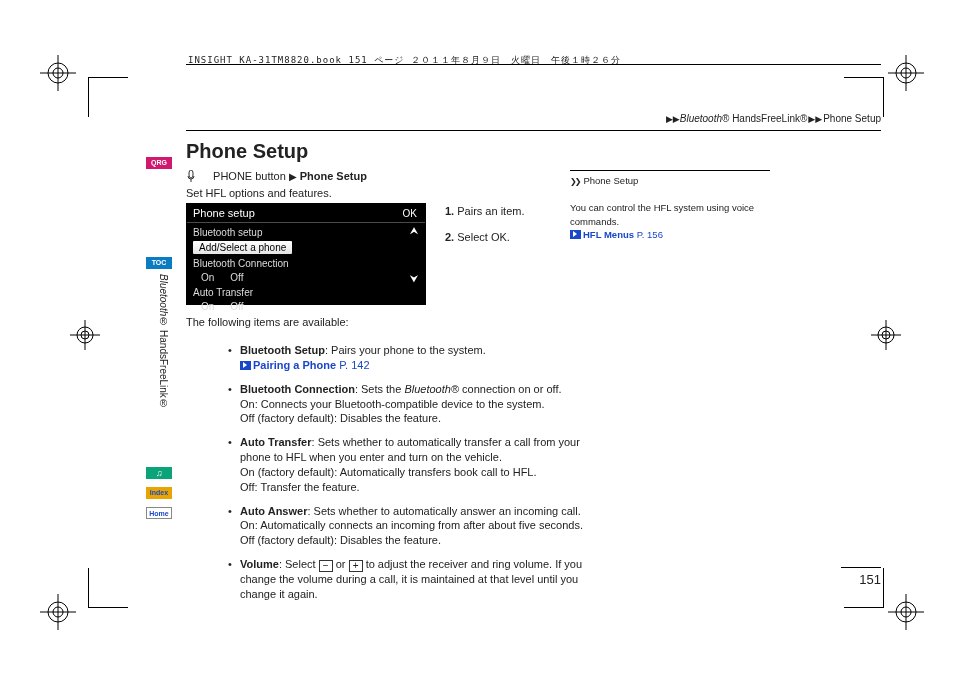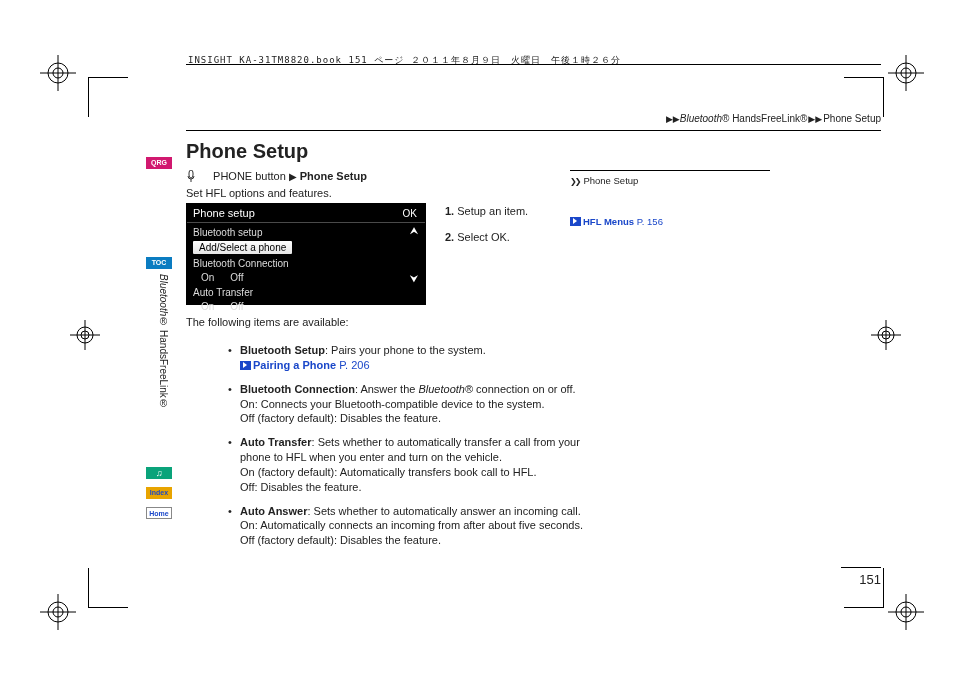--- a/index.html
+++ b/index.html
@@ -170,52 +170,55 @@
     <div class="ss-row">Bluetooth setup</div>
     <div><span class="ss-sel">Add/Select a phone</span></div>
     <div class="ss-row" style="margin-top:3px;">Bluetooth Connection</div>
     <div class="ss-opts"><span>On</span><span>Off</span></div>
     <div class="ss-row" style="margin-top:3px;">Auto Transfer</div>
     <div class="ss-opts"><span>On</span><span>Off</span></div>
   </div>
 </div>
 
 <div class="steps">
-  <div><b>1.</b><span> Setup an item.</span></div>
+  <div><b>1.</b><span> Pairs an item.</span></div>
   <div style="margin-top:8px;"><b>2.</b><span> Select </span><span class="sf">OK</span><span>.</span></div>
 </div>
 
 <div class="available">The following items are available:</div>
 
 <ul class="bullets">
   <li>
     <b>Bluetooth Setup</b><span>: Pairs your phone to the system.</span><br>
-    <span class="link-icon"></span><span class="link"><span>Pairing a Phone</span></span><span style="color:#1a47c9;"> P. 206</span>
-  </li>
-  <li>
-    <b>Bluetooth Connection</b><span>: Answer the </span><i>Bluetooth</i><span>® connection on or off.</span><br>
+    <span class="link-icon"></span><span class="link"><span>Pairing a Phone</span></span><span style="color:#1a47c9;"> P. 142</span>
+  </li>
+  <li>
+    <b>Bluetooth Connection</b><span>: Sets the </span><i>Bluetooth</i><span>® connection on or off.</span><br>
     <span class="sf">On</span><span>: Connects your Bluetooth-compatible device to the system.</span><br>
     <span class="sf">Off</span><span> (factory default): Disables the feature.</span>
   </li>
   <li>
     <b>Auto Transfer</b><span>: Sets whether to automatically transfer a call from your phone to HFL when you enter and turn on the vehicle.</span><br>
     <span class="sf">On</span><span> (factory default): Automatically transfers book call to HFL.</span><br>
-    <span class="sf">Off</span><span>: Disables the feature.</span>
+    <span class="sf">Off</span><span>: Transfer the feature.</span>
   </li>
   <li>
     <b>Auto Answer</b><span>: Sets whether to automatically answer an incoming call.</span><br>
     <span class="sf">On</span><span>: Automatically connects an incoming from after about five seconds.</span><br>
     <span class="sf">Off</span><span> (factory default): Disables the feature.</span>
   </li>
+  <li>
+    <b>Volume</b><span>: Select </span><span class="pm-box">−</span><span> or </span><span class="pm-box">+</span><span> to adjust the receiver and ring volume. If you change the volume during a call, it is maintained at that level until you change it again.</span>
+  </li>
 </ul>
 
 <div class="sidebox">
   <div class="hdr"><span class="arrs">❯❯</span><span>Phone Setup</span></div>
   <div class="body">
-    <br>
+    <span>You can control the HFL system using voice commands.</span><br>
     <span class="link-icon"></span><span class="link"><span>HFL Menus</span></span><span style="color:#1a47c9;"> P. 156</span>
   </div>
 </div>
 
 <div class="side-text">
   <span>Bluetooth</span><span class="up">® HandsFreeLink®</span>
 </div>
 
 <div class="tab qrg">QRG</div>
 <div class="tab toc">TOC</div>

